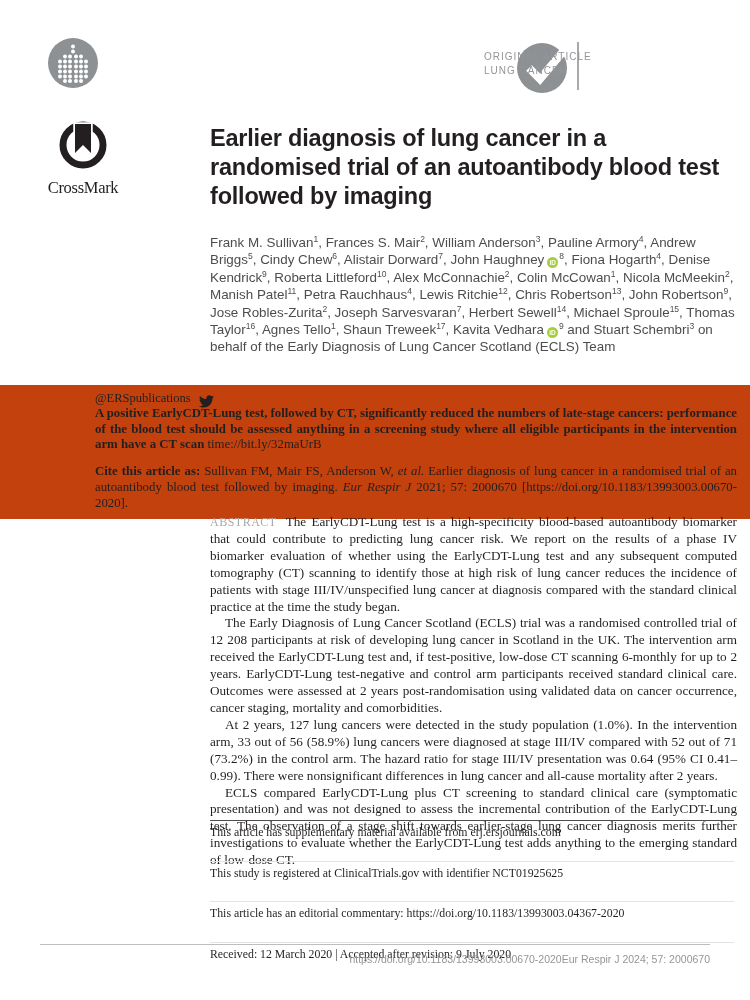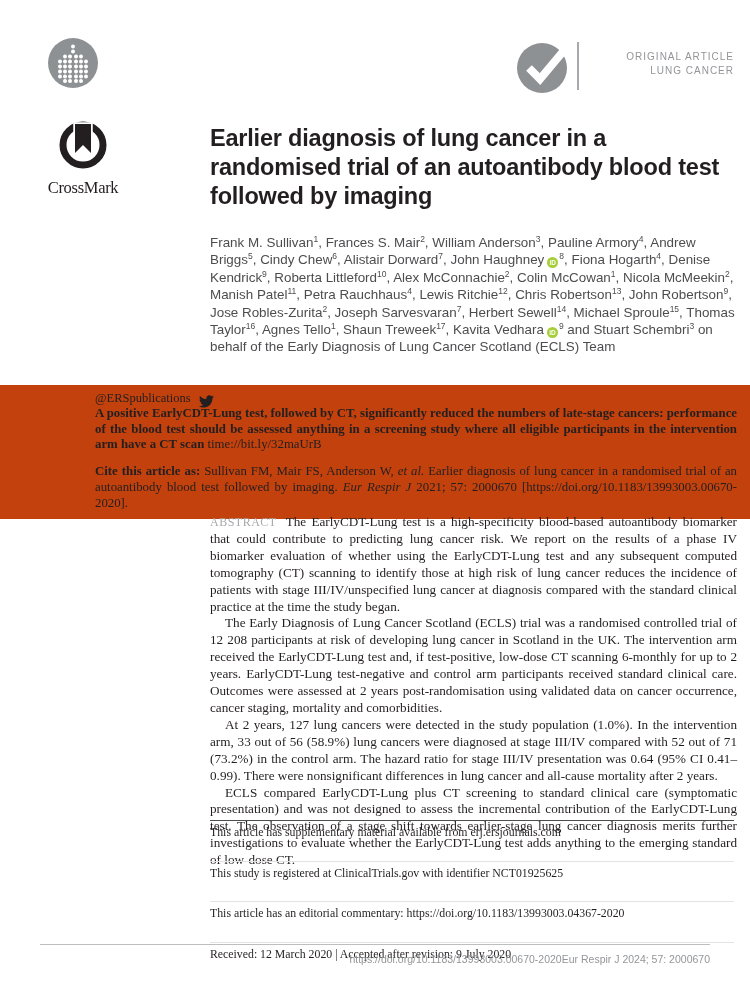--- a/index.html
+++ b/index.html
@@ -7,21 +7,21 @@
   .page {
     position:relative; width:750px; height:1000px; margin:0 auto;
     background:#fff; overflow:hidden;
     font-family:"Liberation Serif", serif; color:#231f20;
   }
   
   .ers-logo { position:absolute; left:48px; top:38px; }
   .badge-wrap { position:absolute; left:516px; top:38px; width:56px; height:56px; overflow:visible; }
   .head-divider { position:absolute; left:577px; top:42px; width:1.5px; height:48px; background:#a7a9ac; }
   .head-type {
-    position:absolute; left:524px; top:50px; width:210px; text-align:right;
+    position:absolute; left:484px; top:50px; width:210px; 
     font-family:"Liberation Sans", sans-serif; font-size:10px; letter-spacing:1px;
     color:#939598; line-height:14px;
   }
   
   .crossmark { position:absolute; left:44px; top:120px; width:78px; text-align:center; cursor:pointer; }
   .crossmark-label { font-family:"Liberation Serif", serif; font-size:16.5px; color:#231f20; margin-top:2px; letter-spacing:-0.3px; }
   
   .title {
     position:absolute; left:210px; top:124px; width:532px;
     font-family:"Liberation Sans", sans-serif; font-weight:bold;

